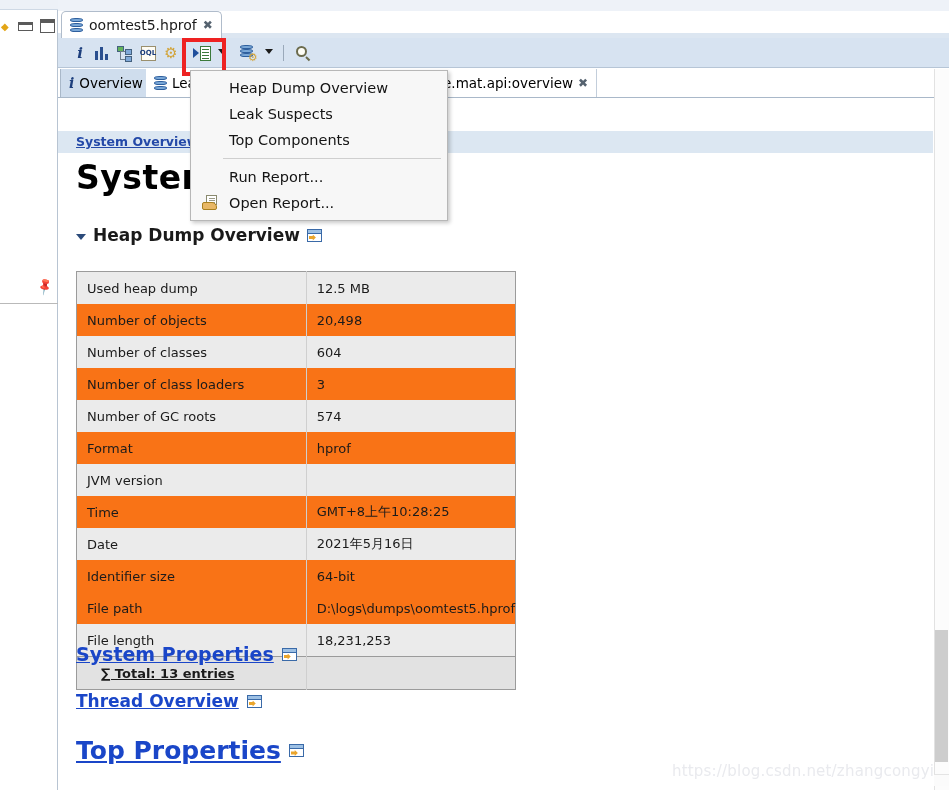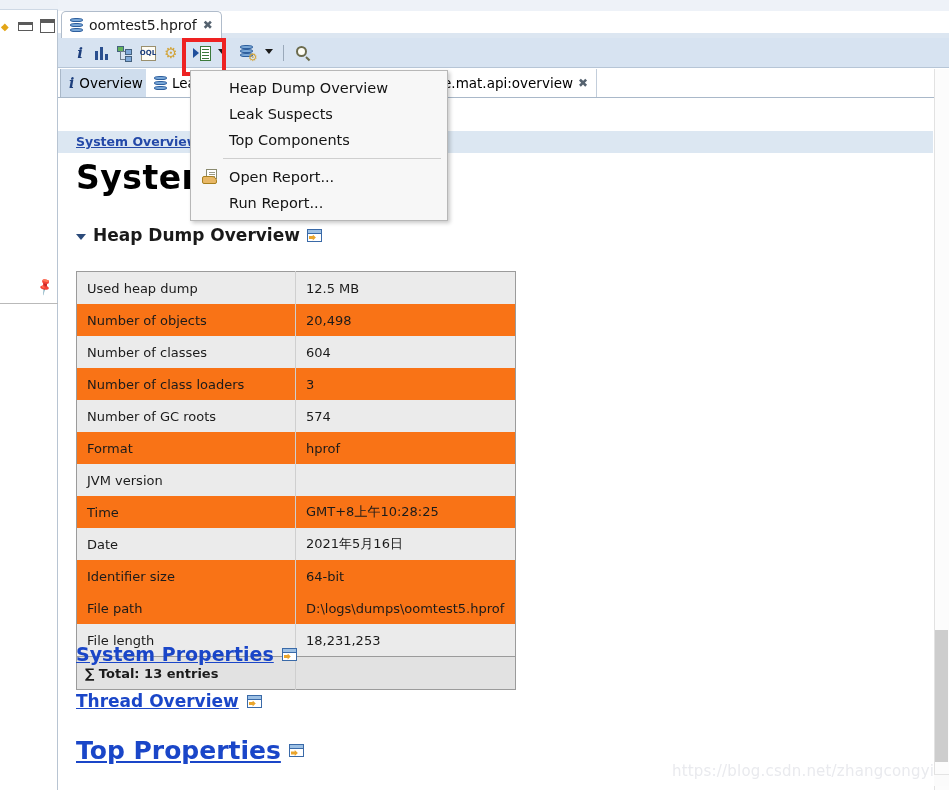--- a/index.html
+++ b/index.html
@@ -438,21 +438,21 @@
     white-space: nowrap;
   }
   #info-table td.k { width: 208px; border-right: 1px solid #cfcfcf; }
   #info-table tr.odd td { background: #ebebeb; }
   #info-table tr.even td { background: #f97316; }
   #info-table tr.total td {
     background: #e2e2e2;
     font-weight: bold;
     border-top: 1px solid #9b9b9b;
   }
-  #info-table tr.total td.k { padding-left: 8px; }
+  #info-table tr.total td.k { padding-left: 24px; text-decoration: underline; }
 
   
   .link-row {
     position: absolute;
     left: 18px;
     display: flex;
     align-items: center;
     gap: 8px;
   }
   .link-row .lt {
@@ -769,26 +769,26 @@
     <span>Heap Dump Overview</span>
   </div>
   <div class="mi">
     <span>Leak Suspects</span>
   </div>
   <div class="mi">
     <span>Top Components</span>
   </div>
   <div class="msep"></div>
   <div class="mi">
+    <span>Run Report...</span>
+  </div>
+  <div class="mi">
     <span class="icon-openreport">
       <span class="pg">
           <s></s>
           <s></s>
           <s></s>
         </span>
       <span class="hand"></span>
     </span>
     <span>Open Report...</span>
   </div>
-  <div class="mi">
-    <span>Run Report...</span>
-  </div>
 </div>
 
 </body></html>

